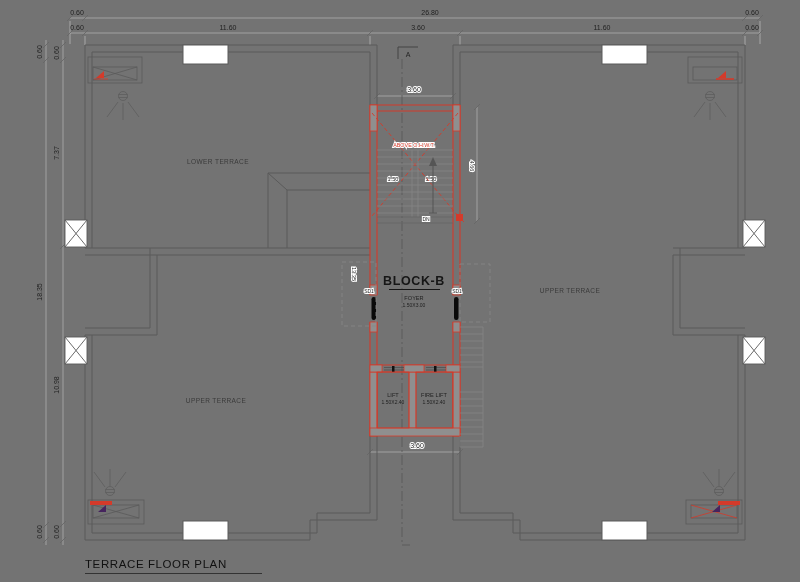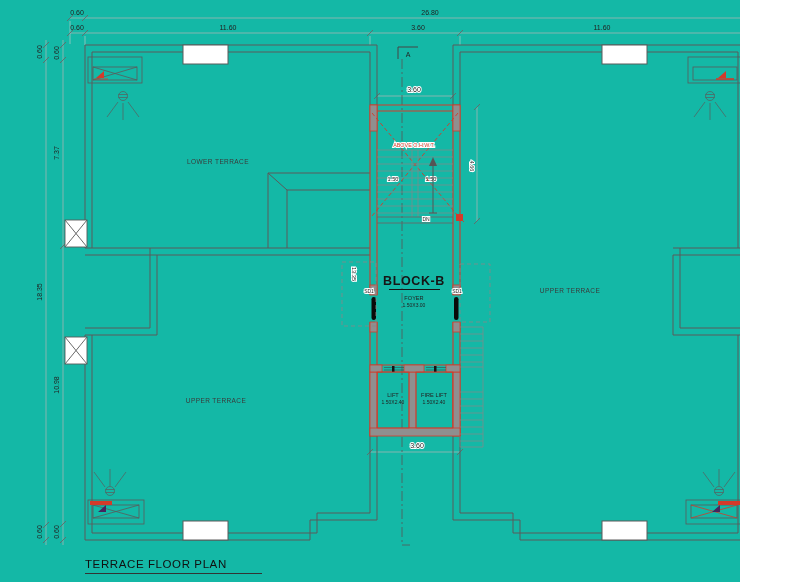--- a/index.html
+++ b/index.html
@@ -1,16 +1,16 @@
 <!DOCTYPE html>
 <html><head>
 <meta charset="utf-8">
 <style>
   html,body{margin:0;padding:0;background:#ffffff;}
-  .page{position:relative;width:740px;height:582px;background:#14b8a6;overflow:hidden;
+  .page{position:relative;width:800px;height:582px;background:#737373;overflow:hidden;
         font-family:"Liberation Sans", sans-serif;}
   svg text{font-family:"Liberation Sans", sans-serif;fill:#222;}
   .d{font-size:7px;}
   .tiny{font-size:5px;}
   .t6{font-size:5.6px;}
   .room{font-size:6.5px;letter-spacing:.4px;fill:#3a3a3a;}
   .blk{font-size:12.5px;font-weight:600;letter-spacing:.6px;fill:#161616;}
   .redtxt{fill:#d43a2a;}
   .halo{paint-order:stroke;stroke:#ffffff;stroke-width:2px;}
   .title{font-size:11.5px;letter-spacing:.6px;fill:#111;}

